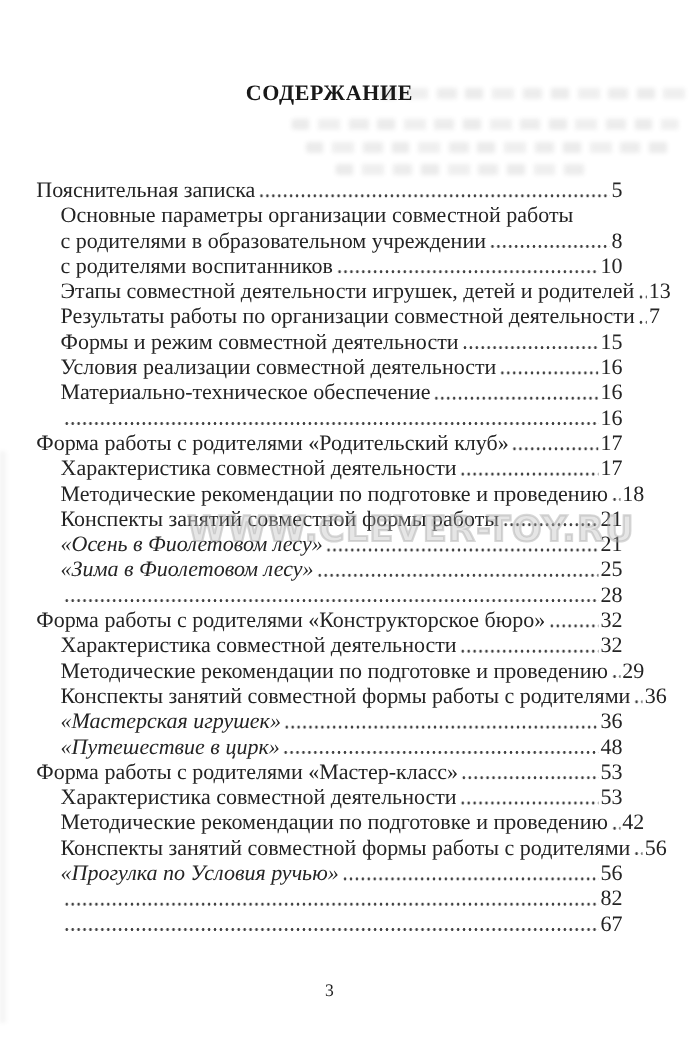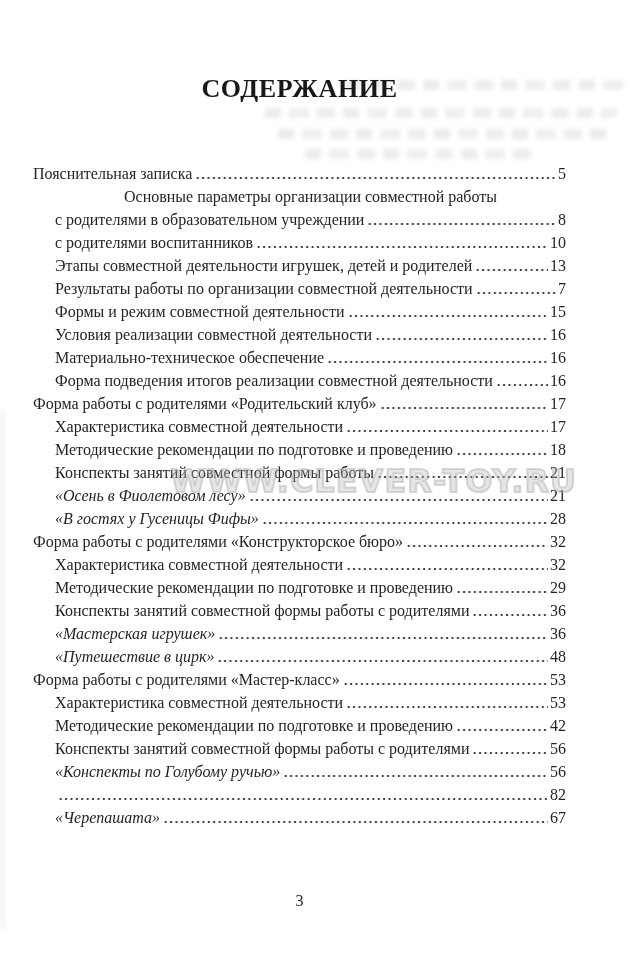--- a/index.html
+++ b/index.html
@@ -29,30 +29,30 @@
 
   
   .edge-shadow{
     position:absolute;left:0;top:410px;width:8px;height:520px;
     background:linear-gradient(90deg, rgba(0,0,0,.12), rgba(0,0,0,0));
     filter:blur(2px);opacity:.55;pointer-events:none;
   }
 
   .title{
     position:absolute;top:74px;left:33px;width:533px;
-    text-align:center;font-size:26px;font-weight:700;
+    text-align:center;font-size:20px;font-weight:700;
     letter-spacing:.6px;color:#181818;
   }
 
   .toc{position:absolute;top:162px;left:33px;width:533px;}
   .row{
     display:flex;align-items:baseline;
-    line-height:23px;font-size:16px;color:#242424;
-  }
-  .row.lvl1{padding-left:22px;justify-content:center;}
+    line-height:23px;font-size:20px;color:#242424;
+  }
+  .row.lvl1{padding-left:22px;}
   .row.it .t{font-style:italic;}
   .t{white-space:nowrap;}
   .leader{
     flex:1 1 8px;min-width:8px;height:6px;align-self:flex-end;
     margin:0 2px 4px 3px;
     background-image:radial-gradient(circle, #414141 1.05px, rgba(0,0,0,0) 1.5px);
     background-size:5.4px 6px;
     background-position:left center;
     background-repeat:repeat-x;
   }
@@ -134,21 +134,20 @@
       <span class="pg">16</span>
     </div>
 
     <div class="row lvl1">
       <span class="t">Материально-техническое обеспечение</span>
       <span class="leader"></span>
       <span class="pg">16</span>
     </div>
 
     <div class="row lvl1">
-      <span class="t">Форма подведения итогов реализации совместной деятельности</span>
       <span class="leader"></span>
       <span class="pg">16</span>
     </div>
 
     <div class="row lvl0">
       <span class="t">Форма работы с родителями «Родительский клуб»</span>
       <span class="leader"></span>
       <span class="pg">17</span>
     </div>
 
@@ -169,23 +168,27 @@
       <span class="leader"></span>
       <span class="pg">21</span>
     </div>
 
     <div class="row lvl1 it">
       <span class="t">«Осень в Фиолетовом лесу»</span>
       <span class="leader"></span>
       <span class="pg">21</span>
     </div>
 
-
-    <div class="row lvl1 it">
-      <span class="t">«В гостях у Гусеницы Фифы»</span>
+    <div class="row lvl1 it">
+      <span class="t">«Зима в Фиолетовом лесу»</span>
+      <span class="leader"></span>
+      <span class="pg">25</span>
+    </div>
+
+    <div class="row lvl1 it">
       <span class="leader"></span>
       <span class="pg">28</span>
     </div>
 
     <div class="row lvl0">
       <span class="t">Форма работы с родителями «Конструкторское бюро»</span>
       <span class="leader"></span>
       <span class="pg">32</span>
     </div>
 
@@ -238,32 +241,31 @@
       <span class="pg">42</span>
     </div>
 
     <div class="row lvl1">
       <span class="t">Конспекты занятий совместной формы работы с родителями</span>
       <span class="leader"></span>
       <span class="pg">56</span>
     </div>
 
     <div class="row lvl1 it">
-      <span class="t">«Конспекты по Голубому ручью»</span>
+      <span class="t">«Прогулка по Условия ручью»</span>
       <span class="leader"></span>
       <span class="pg">56</span>
     </div>
 
     <div class="row lvl1 it">
       <span class="leader"></span>
       <span class="pg">82</span>
     </div>
 
     <div class="row lvl1 it">
-      <span class="t">«Черепашата»</span>
       <span class="leader"></span>
       <span class="pg">67</span>
     </div>
 
   </div>
 
   <div class="watermark">WWW.CLEVER-TOY.RU</div>
 
   <div class="folio">3</div>
 

